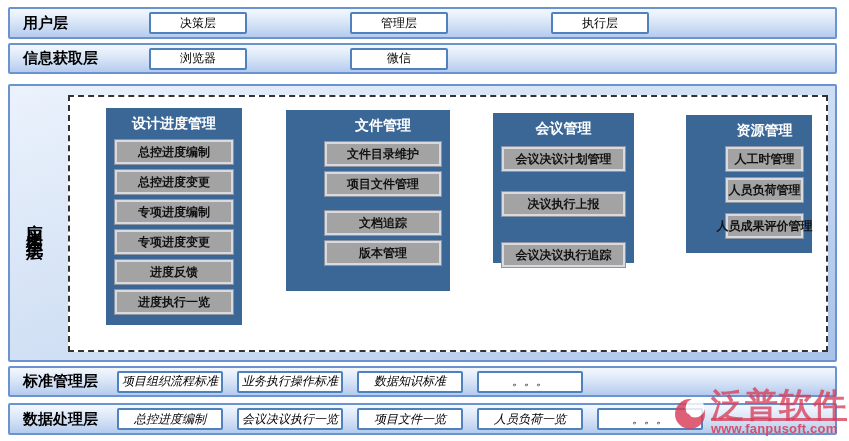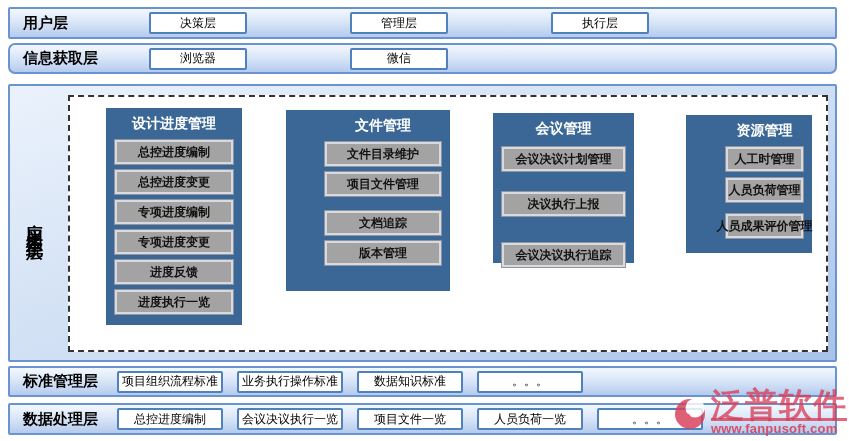--- a/index.html
+++ b/index.html
@@ -8,34 +8,34 @@
     font-family:"Liberation Sans","DejaVu Sans",sans-serif;
   }
   
   .hrow{
     position:absolute;left:8px;width:829px;box-sizing:border-box;
     border:2px solid #6b93cf;border-radius:2px;
     background:linear-gradient(180deg,#f3f8fe 0%,#d9e5f7 48%,#b4cbee 100%);
     display:flex;align-items:center;
   }
   #row-user{top:7px;height:32px;}
-  #row-info{top:43px;height:31px;border-radius:7px;}
+  #row-info{top:43px;height:31px;}
   #row-standard{top:366px;height:31px;}
   #row-data{top:403px;height:32px;}
   .row-label{font-weight:bold;font-size:15px;color:#000;padding-left:13px;box-sizing:border-box;white-space:nowrap;}
   .hrow.top .row-label{width:139px;}
   .hrow.bottom .row-label{width:107px;}
   .hbtn{
     background:#fff;border:2px solid #4f81bd;border-radius:2px;
     height:22px;box-sizing:border-box;flex:none;
     display:flex;align-items:center;justify-content:center;
     font-size:12px;color:#000;white-space:nowrap;
   }
   .top .hbtn{width:98px;margin-right:103px;}
-  .bottom .hbtn{width:106px;margin-right:14px;}
+  .bottom .hbtn{width:106px;margin-right:14px;font-style:italic;}
 
   
   #panel{
     position:absolute;left:8px;top:84px;width:829px;height:278px;box-sizing:border-box;
     border:2px solid #6b93cf;border-radius:2px;
     background:linear-gradient(160deg,#ebf2fc 0%,#cdddf3 55%,#a9c2e9 100%);
   }
   .v-label{
     position:absolute;left:13px;top:50%;transform:translateY(-50%);
     writing-mode:vertical-rl;text-orientation:upright;

